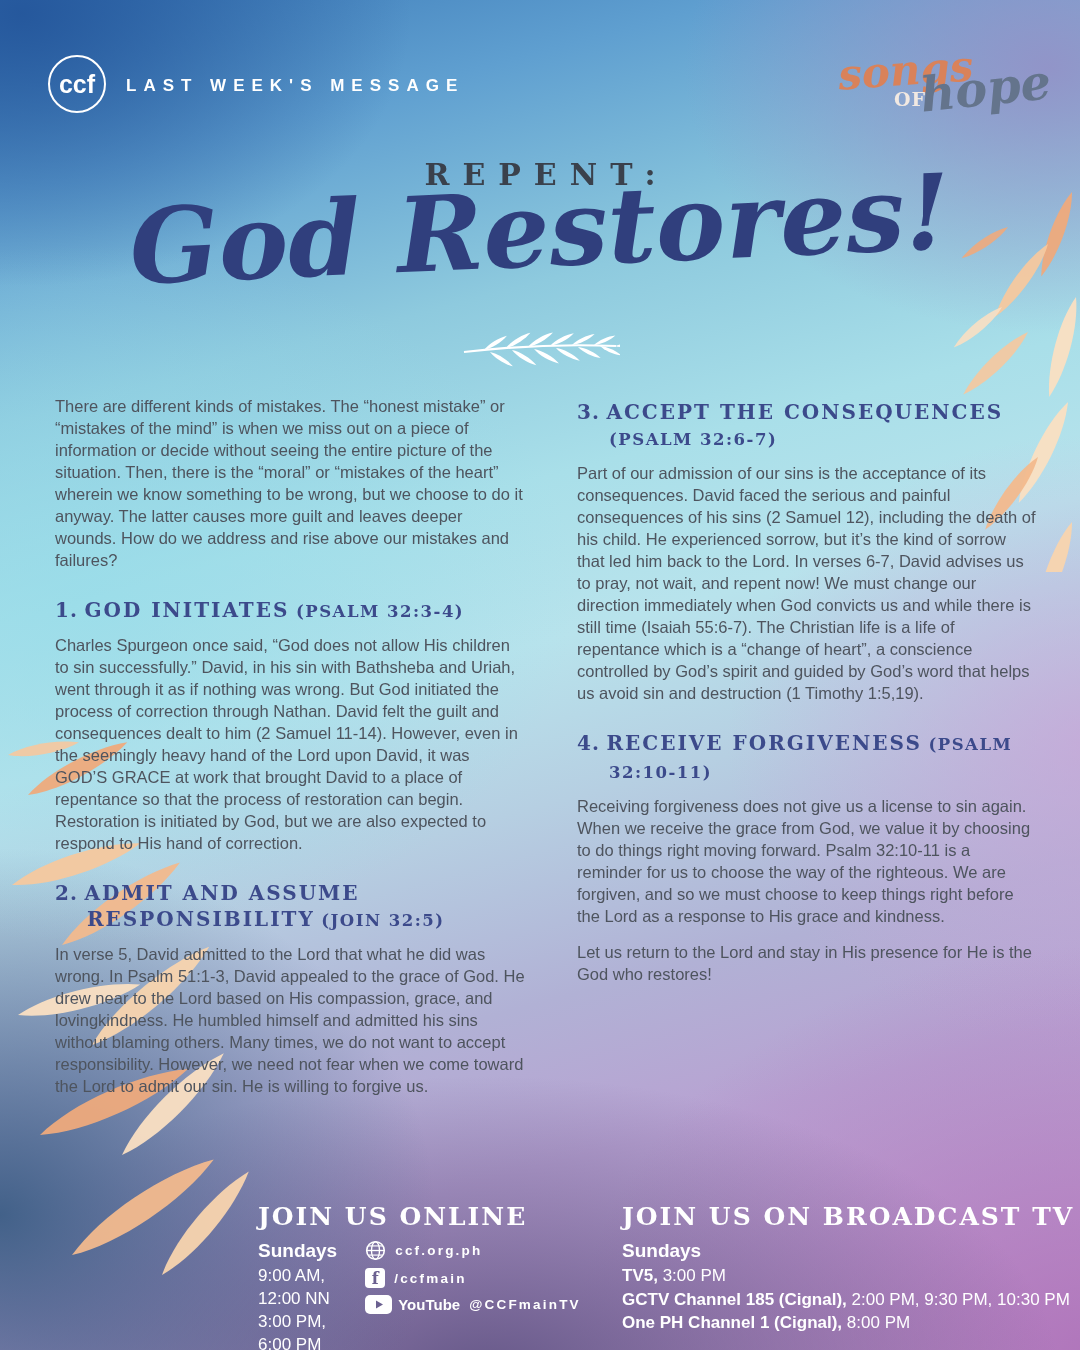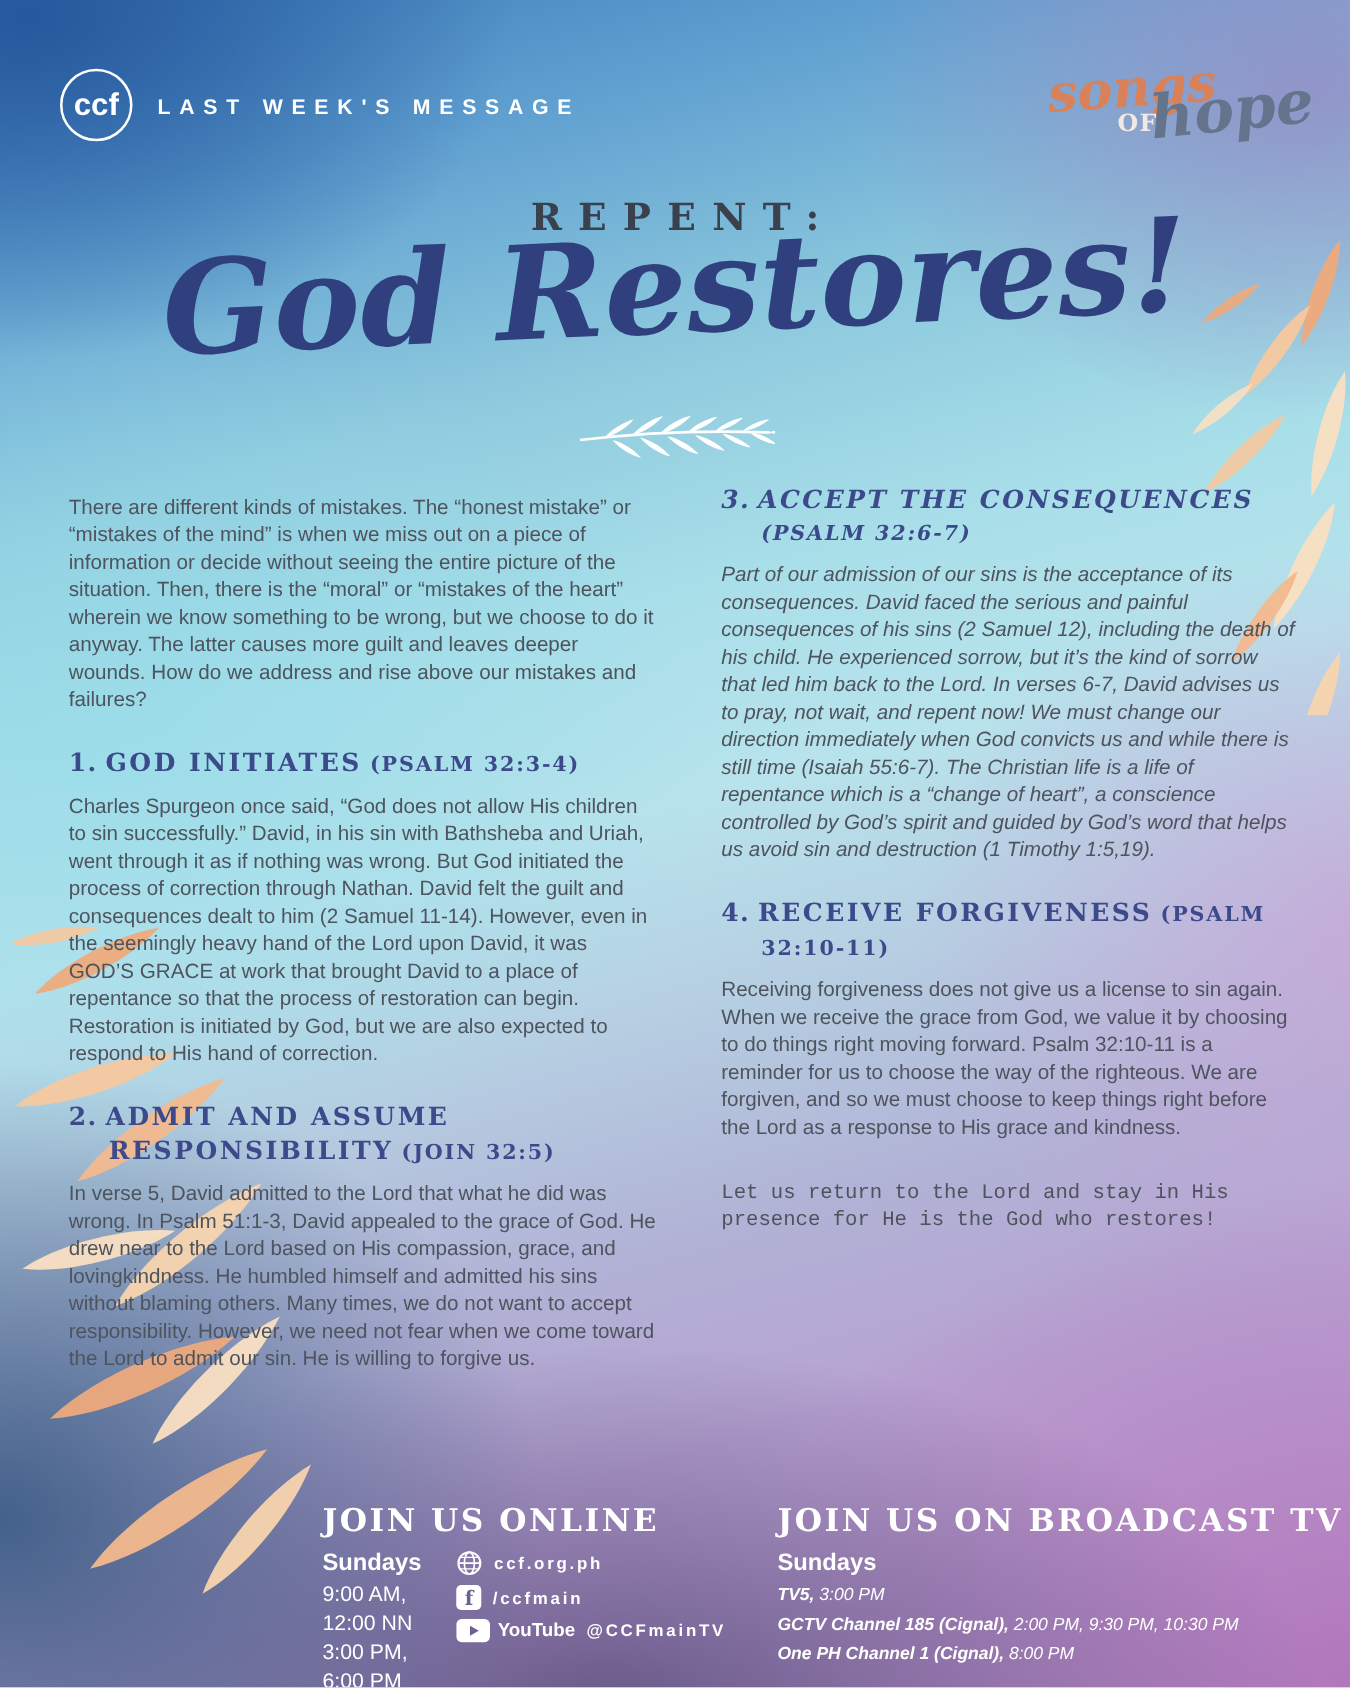--- a/index.html
+++ b/index.html
@@ -46,42 +46,42 @@
     position:absolute; top:168px; left:0; width:100%;
     text-align:center; font:italic bold 104px "DejaVu Serif", serif;
     color:#303f7d; transform:rotate(-2.5deg);
   }
   .laurel{ position:absolute; top:322px; left:0; width:100%; text-align:center; }
 
   
   .columns{ position:absolute; left:55px; top:386px; width:982px; display:flex; gap:52px; }
   .col-left{ width:470px; } .col-right{ width:460px; }
   p.body{ font-size:16.5px; line-height:22px; color:#4e545e; margin-top:9px; }
-  .section{ margin-top:26px; } .col-right .section:first-child{ margin-top:0;font-style:italic; }
+  .section{ margin-top:26px; } .col-right .section:first-child{ margin-top:13px; }
   .sec-head{ font-family:"DejaVu Serif", serif; color:#3c4a8b; padding-left:32px; text-indent:-32px; line-height:26px; }
   .sec-num{ font-size:20px; font-weight:bold; letter-spacing:1px; }
   .sec-title{ font-size:20px; font-weight:bold; letter-spacing:2px; }
   .sec-ref{ font-size:16.5px; font-weight:bold; letter-spacing:1.5px; }
-  p.closing{ margin-top:30px;font-family:Liberation Mono, monospace; }
+  p.closing{ margin-top:14px; }
 
   
   .footer{ position:absolute; left:0; top:1202px; width:1080px; display:flex; padding-left:258px; gap:46px; color:#fff; }
   .f-head{ font:bold 25px "DejaVu Serif", serif; letter-spacing:2px; margin-bottom:9px; white-space:nowrap; }
   .online{ width:318px; }
   .online-row{ display:flex; gap:28px; }
   .day{ font-size:19px; font-weight:bold; margin-bottom:2px; }
   .times{ font-size:17px; line-height:23px; }
   .links .link-row{ display:flex; align-items:center; gap:9px; margin-bottom:7px; }
   .link-label{ font-size:13.5px; font-weight:bold; letter-spacing:2.2px; white-space:nowrap; }
   .fb-icon{ width:20px; height:20px; background:#fff; border-radius:4px; color:#6b6090;
             font:bold 16px "DejaVu Serif", serif; display:flex; align-items:flex-end; justify-content:center; line-height:18px; }
   .yt-badge{ display:flex; align-items:center; gap:6px; }
   .yt-word{ font-size:15px; font-weight:bold; letter-spacing:0; }
   .broadcast{ flex:1; }
-  .bc-line{ font-size:14px; line-height:23.5px;font-style:italic; }
+  .bc-line{ font-size:17px; line-height:23.5px; }
   .bc-line b{ font-weight:bold; }
 
   
   .leaves-tr{ position:absolute; right:0; top:92px; }
   .leaves-bl{ position:absolute; left:0; bottom:0; }
 </style>
 </head>
 <body>
 
 <div class="page">

